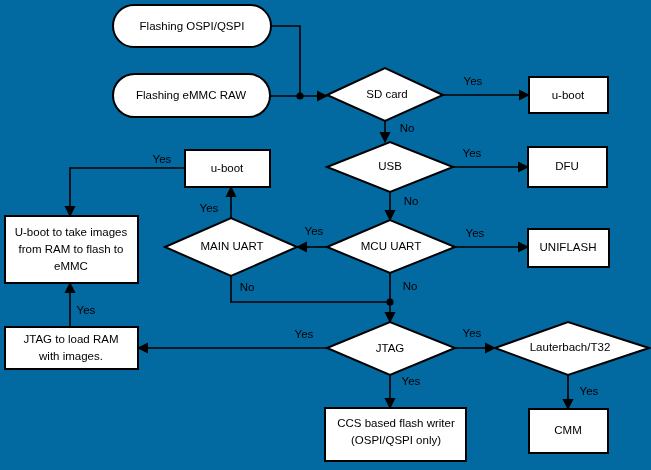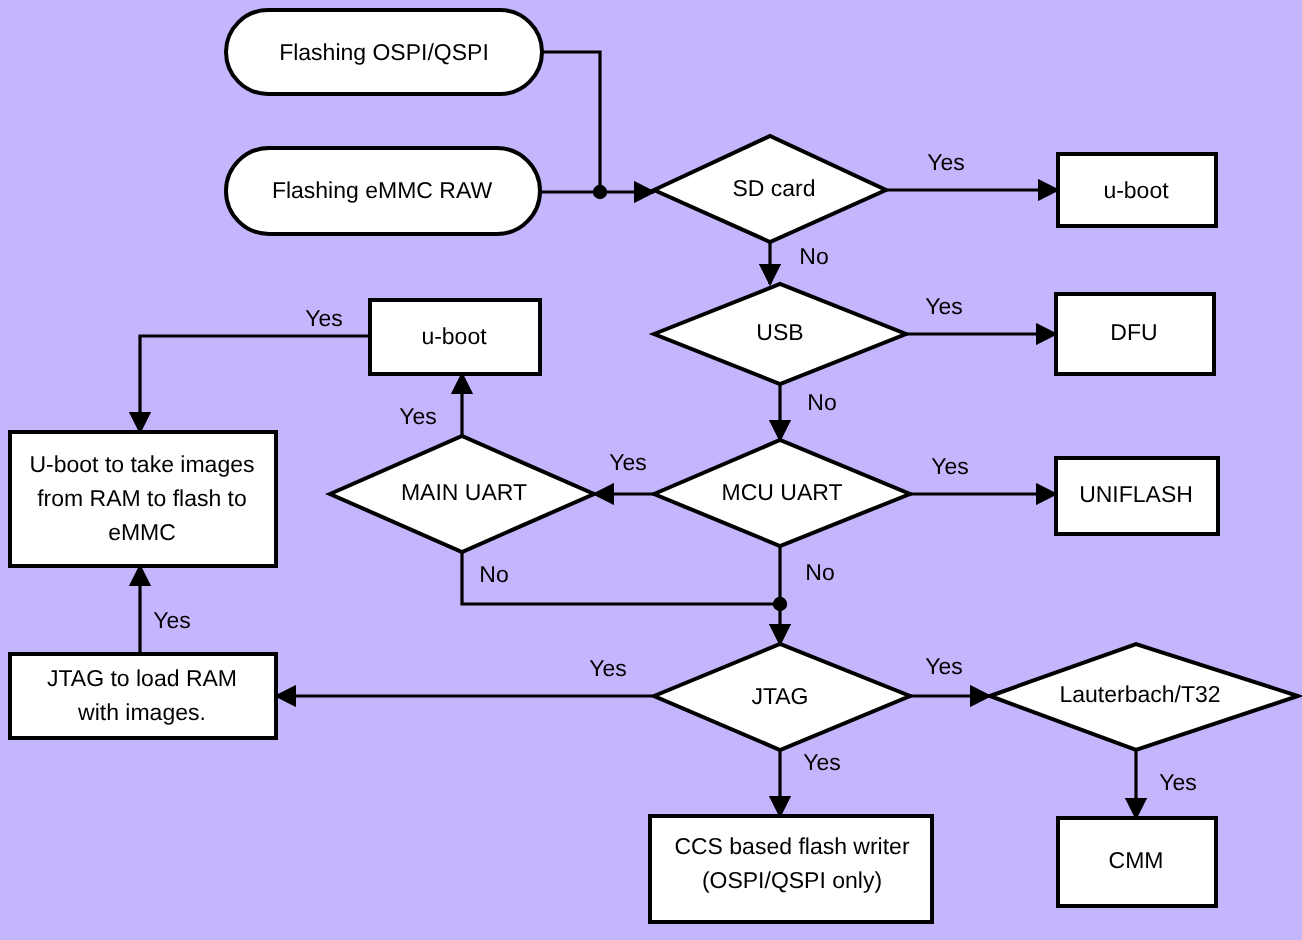--- a/index.html
+++ b/index.html
@@ -4,21 +4,21 @@
 <style>
   html, body {
     margin: 0;
     padding: 0;
     background: #ffffff;
   }
   #flow-root {
     position: relative;
     width: 651px;
     height: 470px;
-    background: #c4b5fd;
+    background: #0369a1;
     font-family: "Liberation Sans", sans-serif;
   }
   svg#flow-svg {
     display: block;
     width: 651px;
     height: 470px;
   }
   .shape-outline {
     fill: #ffffff;
     stroke: #000000;

